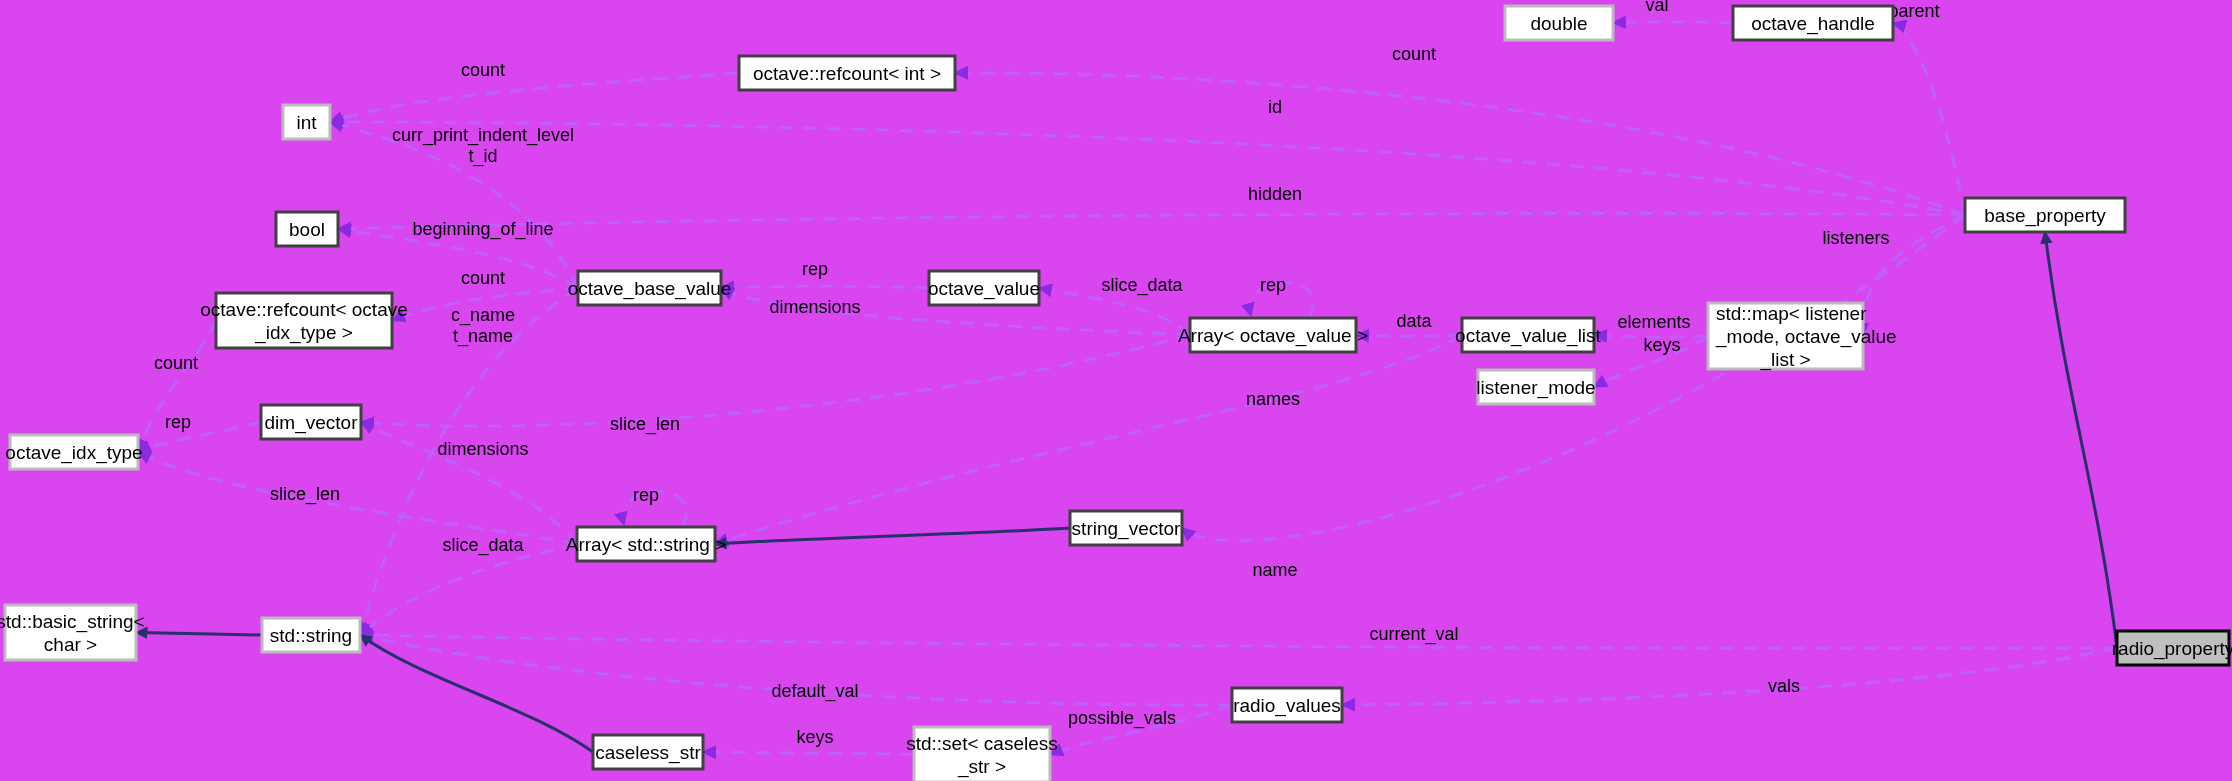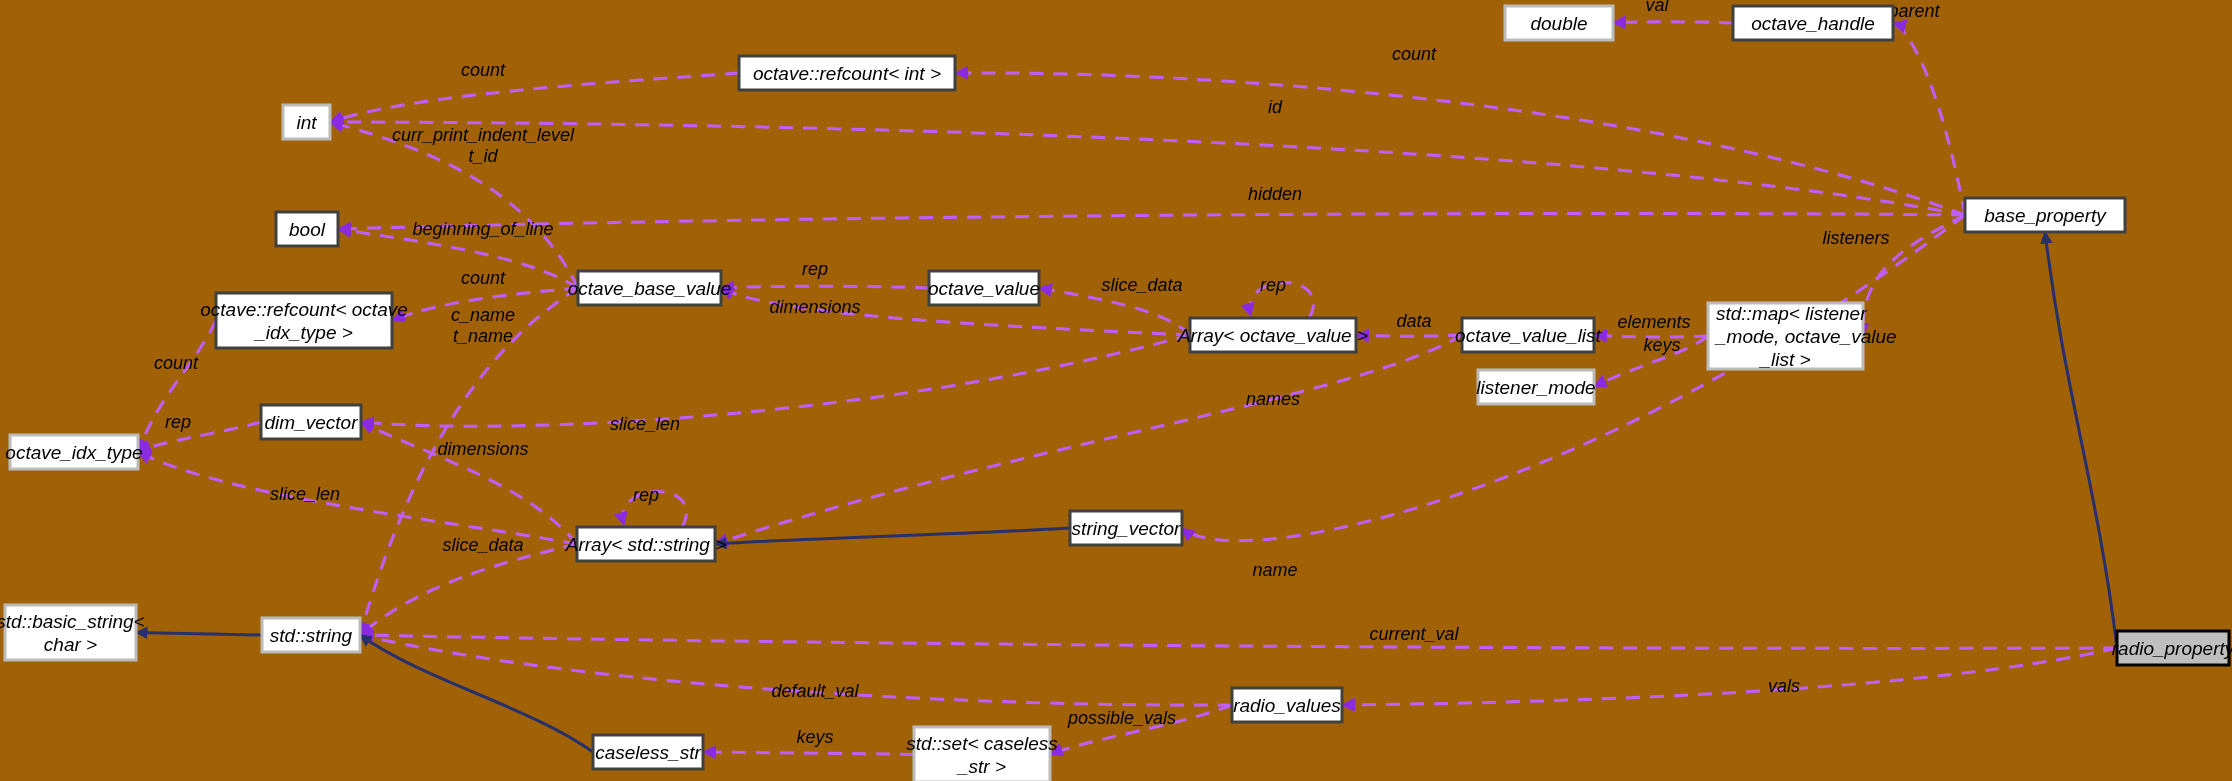--- a/index.html
+++ b/index.html
@@ -7,23 +7,22 @@
     padding: 0;
     background: #ffffff;
   }
   body {
     font-family: "Liberation Sans", sans-serif;
   }
   #diagram-root {
     position: relative;
     width: 2232px;
     height: 781px;
-    background: #a16207;
+    background: #d946ef;
     overflow: hidden;
-    font-style: italic;
   }
   svg#graph {
     position: absolute;
     left: 0;
     top: 0;
     width: 2232px;
     height: 781px;
     display: block;
   }
   .edge-usage {

